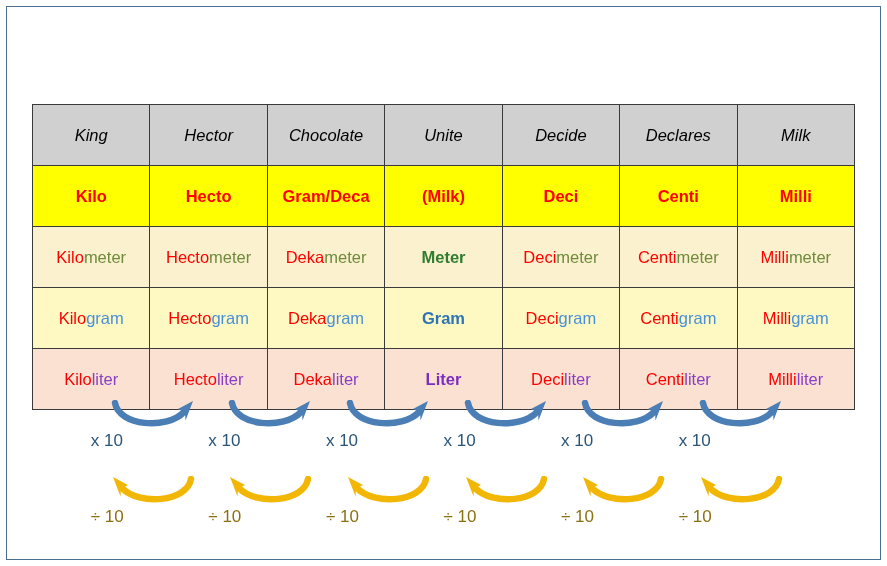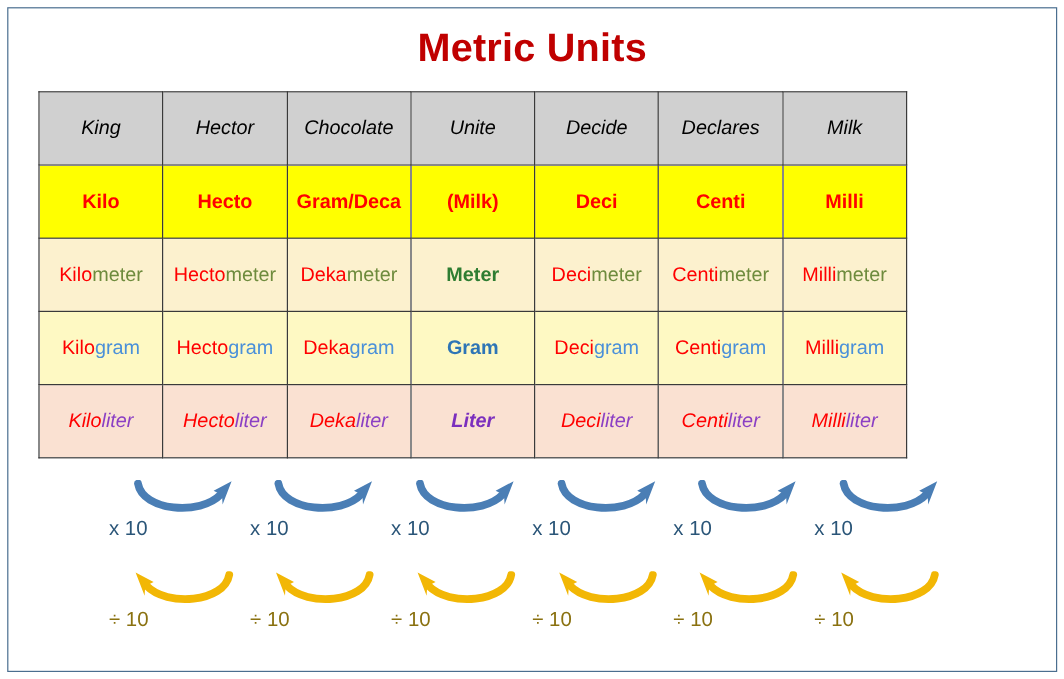--- a/index.html
+++ b/index.html
@@ -42,22 +42,22 @@
     font-weight: bold;
     color: #C00000;
     letter-spacing: 0.2px;
     line-height: 1.1;
   }
 
   
   #units-table {
     position: absolute;
     left: 32px;
-    top: 76px;
-    width: 724px;
+    top: 104px;
+    width: 823px;
     border-collapse: collapse;
     table-layout: fixed;
   }
   #units-table td {
     border: 1.4px solid #3A3A3A;
     text-align: center;
     vertical-align: middle;
     padding: 0;
     height: 60px;
     font-size: 16.5px;
@@ -74,21 +74,21 @@
   }
   tr.row-prefix td {
     background: #FFFF00;
     color: #FF0000;
     font-weight: bold;
     font-size: 17px;
     height: 54px;
   }
   tr.row-meter td { background: #FCF1CE; height: 62px; margin-top: 22px; }
   tr.row-gram  td { background: #fef9c3; height: 62px; }
-  tr.row-liter td { background: #FAE1D2; height: 62px; font-style: italic; }
+  tr.row-liter td { background: #FAE1D2; height: 62px; }
 
   .pfx   { color: #FF0000; }
   .base-meter { color: #6E8B3D; }
   .base-gram  { color: #4A90D9; }
   .base-liter { color: #8B3FC4; }
 
   .unit-meter { color: #2E7D32; font-weight: bold; }
   .unit-gram  { color: #2E75B6; font-weight: bold; }
   .unit-liter { color: #7B2FBE; font-weight: bold; }
 
@@ -126,21 +126,20 @@
   .label-mult { color: #2A5578; }
   .label-div  { color: #8A7110; }
 </style>
 </head>
 <body>
 
 <div id="canvas">
 
   <div id="outer-frame"></div>
 
-  <div id="title">Metric Units</div>
 
   <table id="units-table">
     <tbody>
       <tr class="row-header" id="row-mnemonic">
           <td><span>King</span></td>
           <td><span>Hector</span></td>
           <td><span>Chocolate</span></td>
           <td><span>Unite</span></td>
           <td><span>Decide</span></td>
           <td><span>Declares</span></td>

